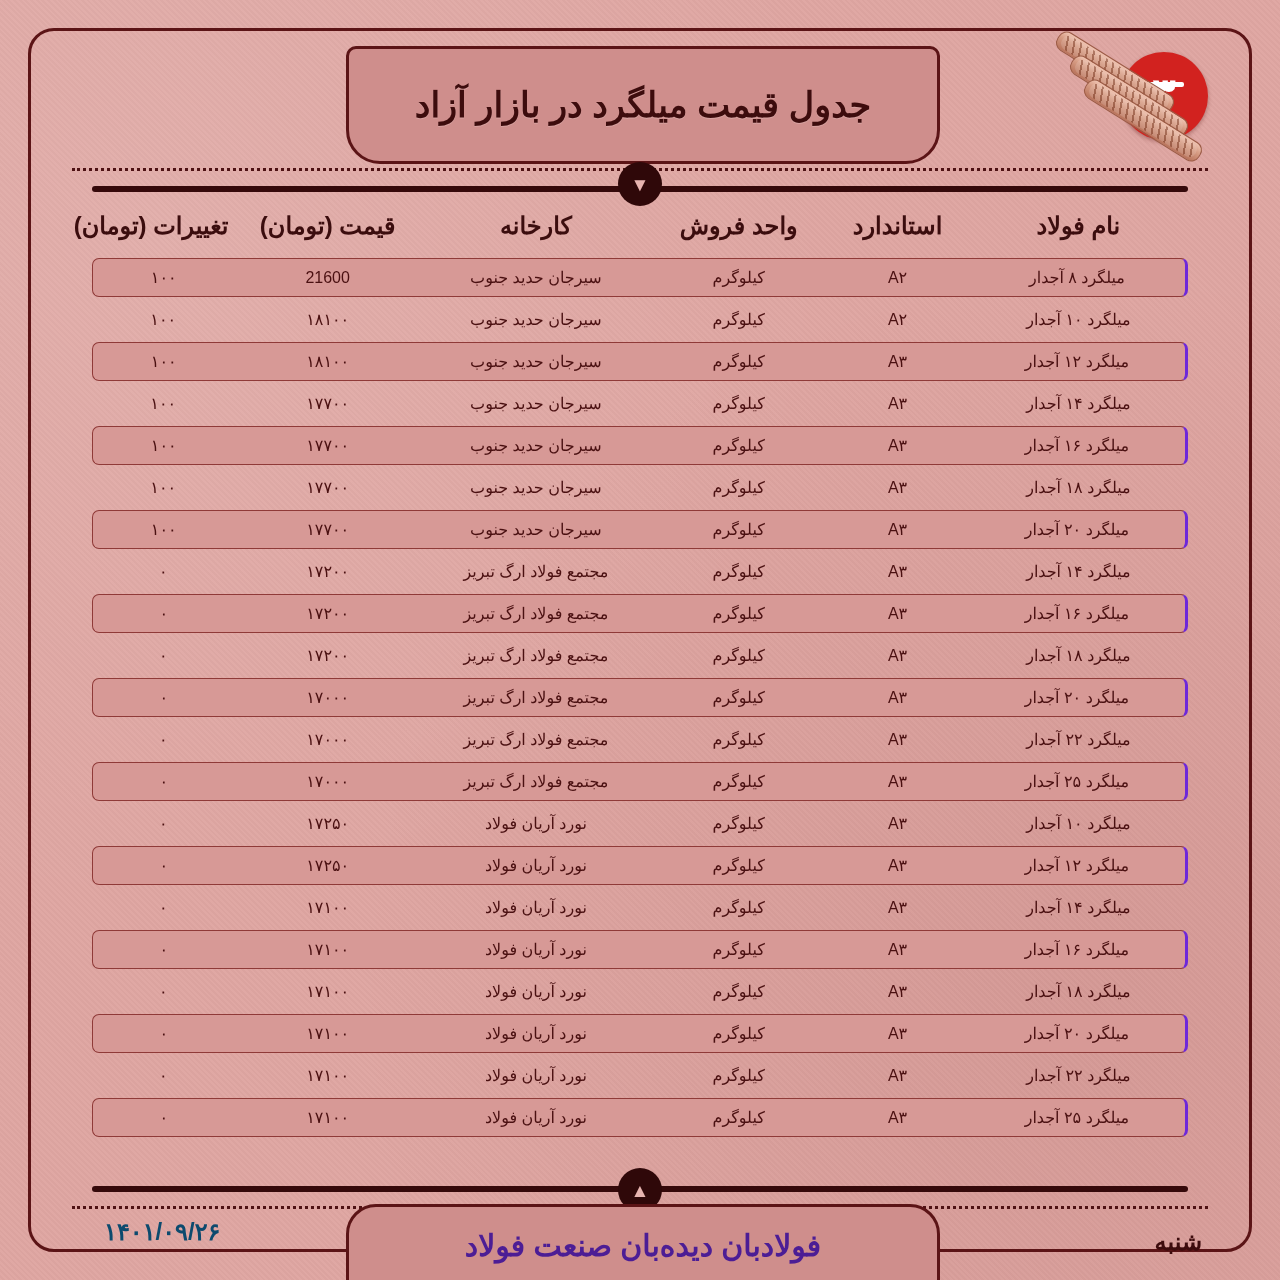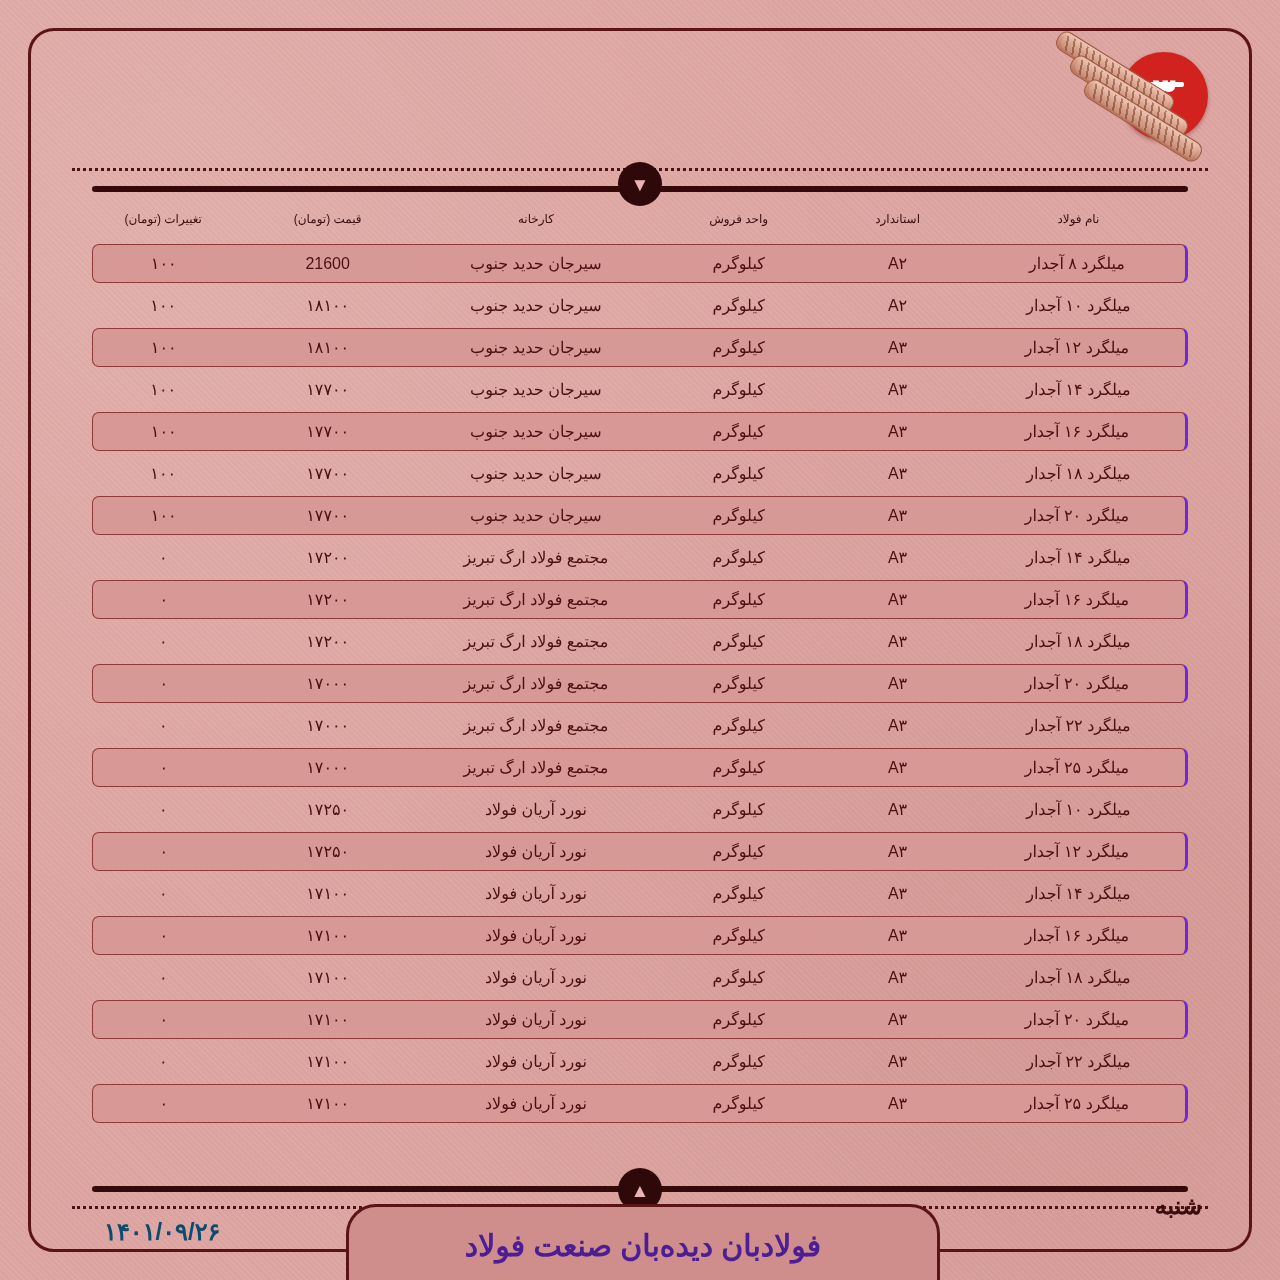--- a/index.html
+++ b/index.html
@@ -158,22 +158,22 @@
     top: 198px;
   }
   table {
     width: 100%;
     border-collapse: separate;
     border-spacing: 0 4px;
     table-layout: fixed;
   }
   thead th {
     color: #3b0d0e;
-    font-size: 12px;
-    font-weight: normal;
+    font-size: 24px;
+    font-weight: bold;
     padding: 10px 6px 14px 6px;
     text-align: center;
     white-space: nowrap;
   }
   tbody td {
     font-size: 16px;
     color: #4a1011;
     text-align: center;
     padding: 9px 4px;
     white-space: nowrap;
@@ -233,21 +233,21 @@
     justify-content: center;
   }
   .footer-plate .ftitle {
     color: #4c1d95;
     font-size: 30px;
     font-weight: bold;
   }
   .weekday {
     position: absolute;
     right: 78px;
-    top: 1192px;
+    top: 1228px;
     font-size: 24px;
     font-weight: bold;
     color: #3d0c0d;
   }
   .date {
     position: absolute;
     left: 104px;
     top: 1218px;
     font-size: 24px;
     font-weight: bold;
@@ -262,20 +262,23 @@
 
 <div class="frame"></div>
 
 <div class="inner">
 
   <div class="logo">
     <div class="bar"></div>
     <div class="glyph">۳</div>
   </div>
 
+  <div class="title-plate">
+    <div class="title">جدول قیمت میلگرد در بازار آزاد</div>
+  </div>
 
   <div class="rebar-deco">
     <div class="rebar r1"></div>
     <div class="rebar r2"></div>
     <div class="rebar r3"></div>
   </div>
 
   <div class="rule-dotted-top"></div>
   <div class="rule-solid-top"></div>
   <div class="chev top">▼</div>

